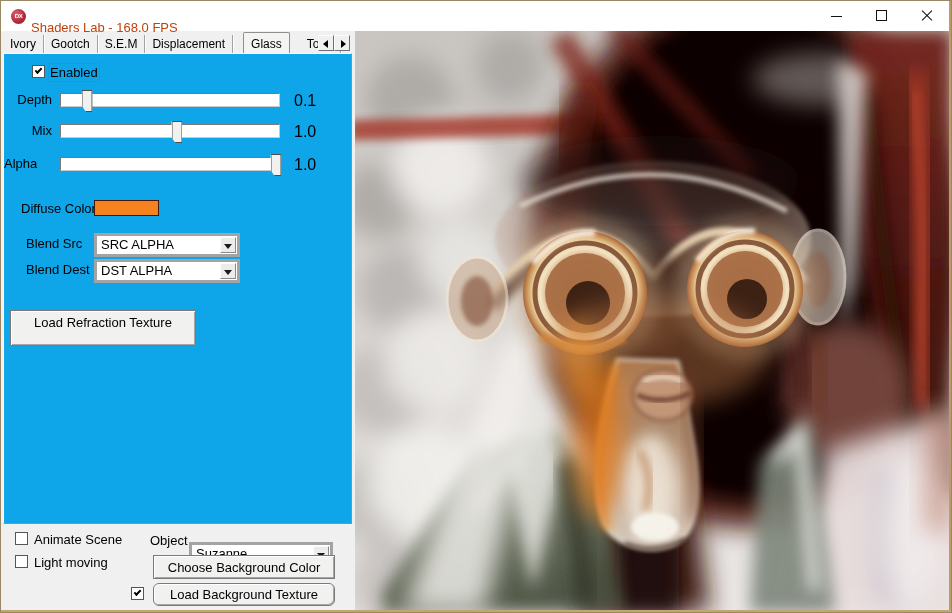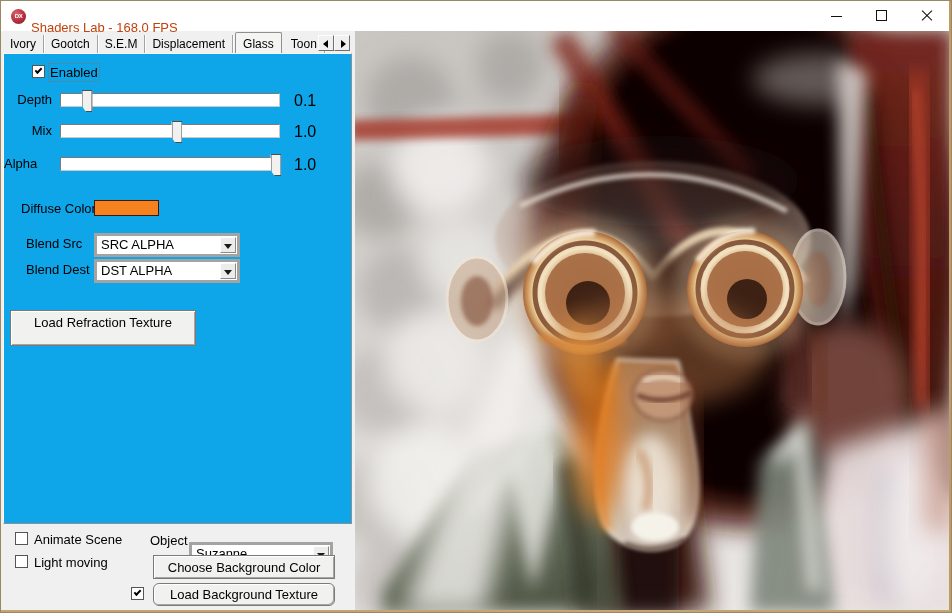--- a/index.html
+++ b/index.html
@@ -21,21 +21,21 @@
   .glyph-max{position:absolute;left:17px;top:9px;width:11px;height:11px;border:1px solid #111;}
   .glyph-close-a,.glyph-close-b{position:absolute;left:16px;top:14px;width:14px;height:1px;background:#111;}
   .glyph-close-a{transform:rotate(45deg);}
   .glyph-close-b{transform:rotate(-45deg);}
 
   
   .tabstrip{position:absolute;left:2px;top:31px;width:350px;height:21px;display:flex;align-items:flex-end;}
   .tab{height:18px;padding:2px 7px 0 7px;font-size:12px;color:#000;border-right:1px solid #a3a3a3;
        box-shadow:1px 0 0 #fdfdfd;white-space:nowrap;}
   .tab.active{height:21px;padding-top:4px;background:#f4f4f3;border:1px solid #8f8f8f;border-bottom:none;
-       border-radius:2px 2px 0 0;box-shadow:none;margin:0 2px;position:relative;z-index:3;}
+       border-radius:2px 2px 0 0;box-shadow:none;margin:0 10px;position:relative;z-index:3;}
   .tab-scroll{position:absolute;right:3px;top:3px;display:flex;}
   .tab-scroll .sbtn{width:16px;height:16px;background:#f0f0f0;position:relative;margin-left:0;
        border:1px solid;border-color:#fdfdfd #6f6f6f #6f6f6f #fdfdfd;}
   .arr-left{position:absolute;left:4px;top:4px;width:0;height:0;border:4px solid transparent;border-right:5px solid #000;border-left:none;}
   .arr-right{position:absolute;left:6px;top:4px;width:0;height:0;border:4px solid transparent;border-left:5px solid #000;border-right:none;}
 
   
   .tabpage{position:absolute;left:2px;top:52px;width:349px;height:471px;background:#0ea5e9;
            border:1px solid;border-color:#fbfbfb #8f8f8f #8f8f8f #fbfbfb;}
   .label{position:absolute;font-size:13px;color:#000;white-space:nowrap;}

